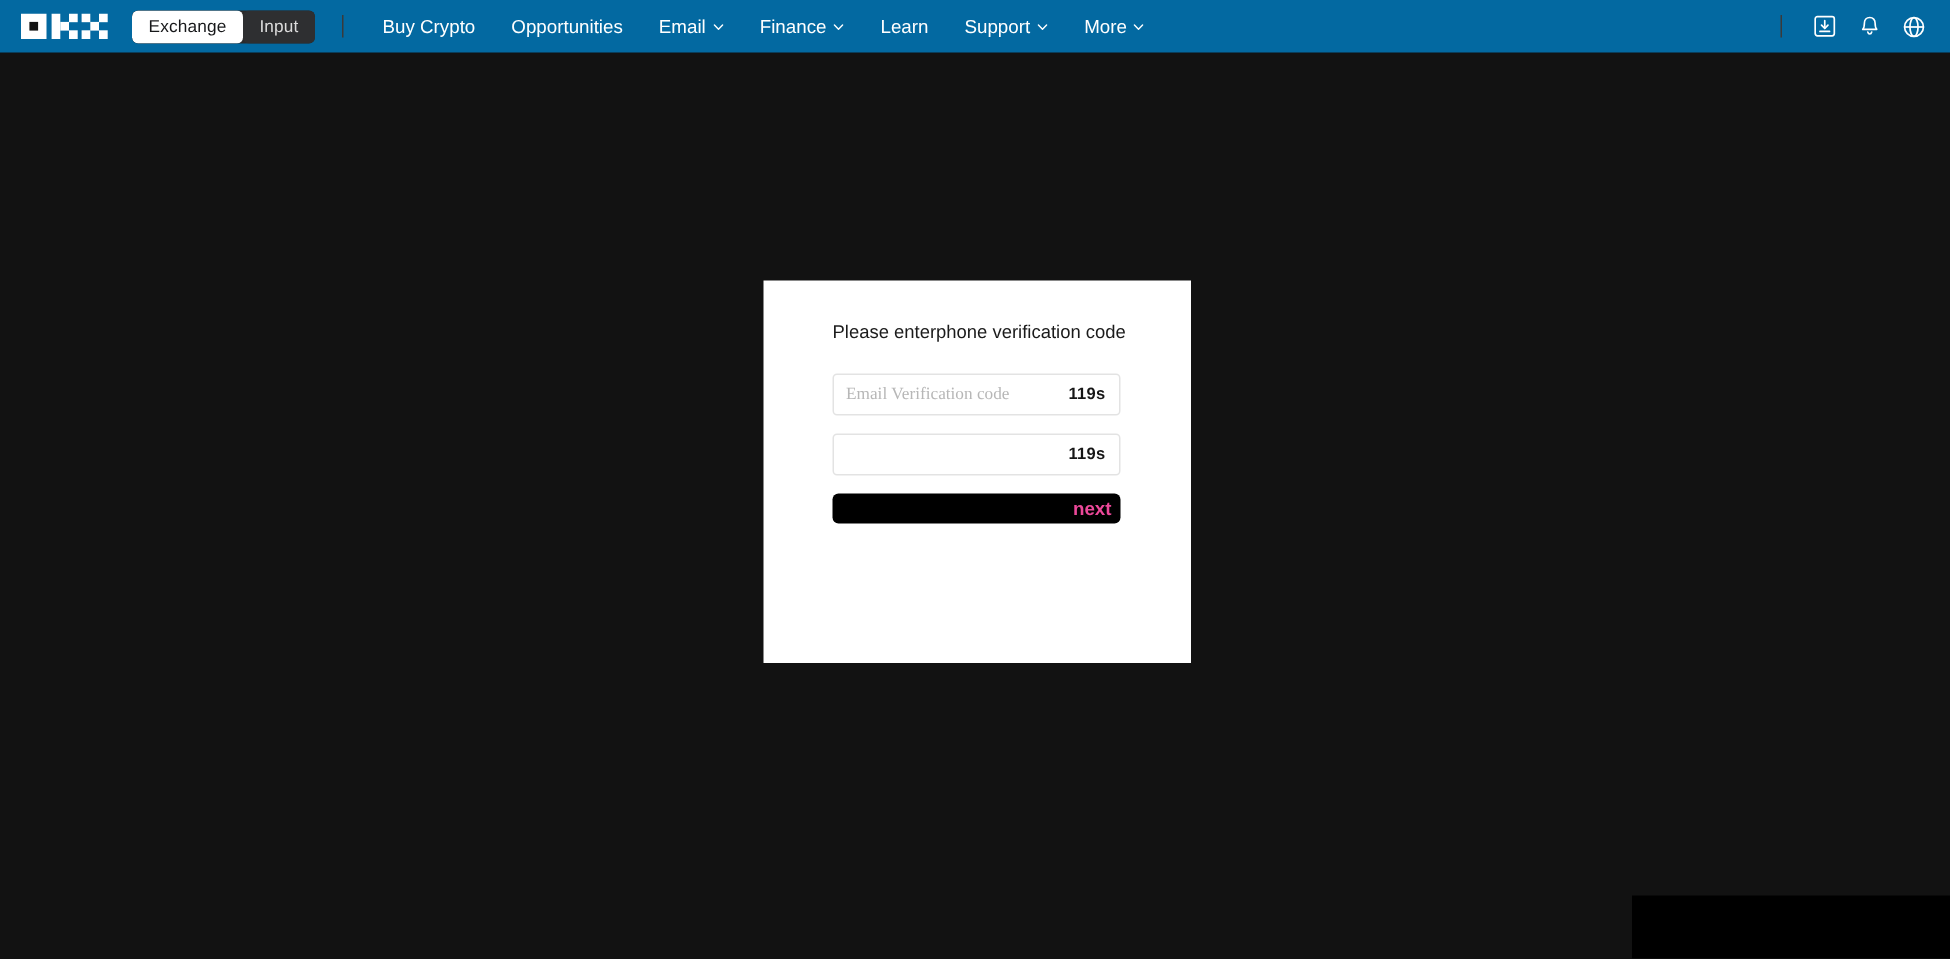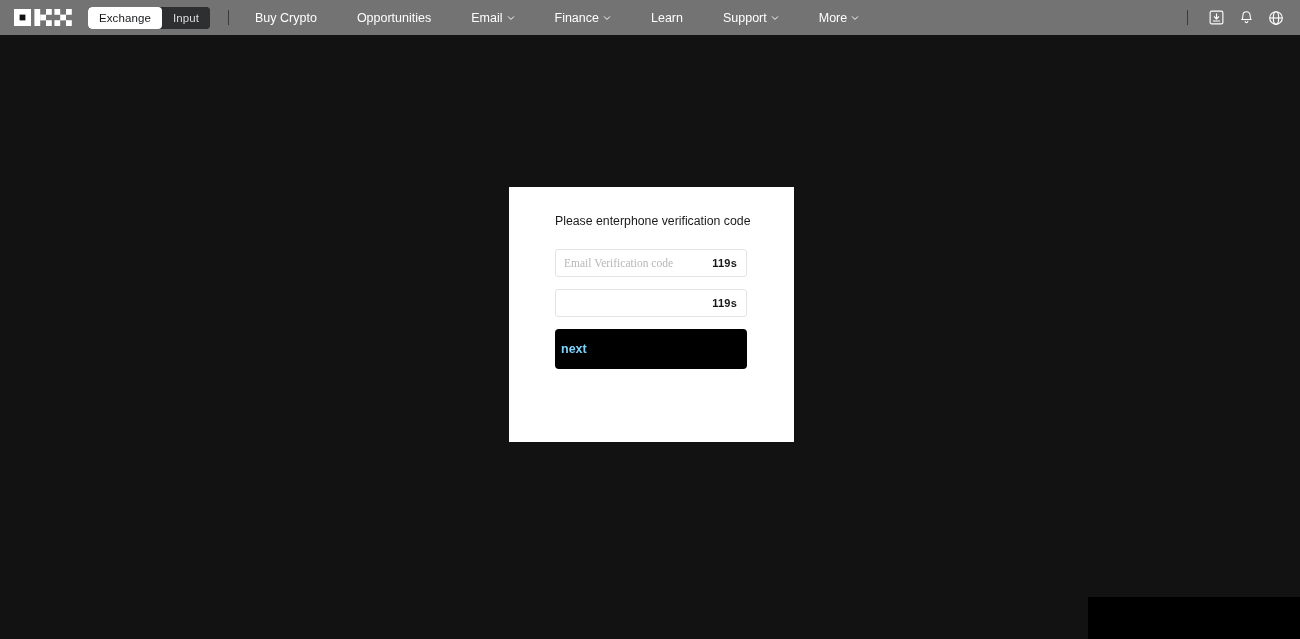--- a/index.html
+++ b/index.html
@@ -18,21 +18,21 @@
   }
 
   
   #app-root { position: relative; width: 1300px; height: 639px; background: #121212; }
 
   .header {
     position: absolute;
     top: 0; left: 0;
     width: 1300px;
     height: 35px;
-    background: #737373;
+    background: #0369a1;
     display: flex;
     align-items: center;
   }
 
   .logo {
     margin-left: 14px;
     width: 58px;
     height: 17px;
     display: block;
   }
@@ -65,21 +65,20 @@
     height: 15px;
     background: #3a3a3a;
     margin-left: 18px;
   }
 
   .nav {
     display: flex;
     align-items: center;
     margin-left: 14px;
     height: 35px;
-    gap: 16px;
   }
   .nav-item {
     display: flex;
     align-items: center;
     gap: 4px;
     color: #ffffff;
     font-size: 12.5px;
     padding: 0 12px;
     height: 35px;
     cursor: pointer;
@@ -167,33 +166,33 @@
     top: 50%;
     transform: translateY(-50%);
     font-size: 11px;
     font-weight: bold;
     color: #161616;
     letter-spacing: 0.2px;
   }
 
   .next-btn {
     width: 192px;
-    height: 40px;
+    height: 20px;
     background: #000000;
-    color: #7dd3fc;
+    color: #ec4899;
     border: 0;
     border-radius: 4px;
     font-family: "Liberation Sans", sans-serif;
     font-size: 12.5px;
     font-weight: bold;
     cursor: pointer;
     margin-top: 10px;
     display: flex;
     align-items: center;
-    justify-content: flex-start;
+    justify-content: flex-end;
   }
 
   
   .corner-panel {
     position: absolute;
     left: 1088px;
     top: 597px;
     width: 212px;
     height: 42px;
     background: #000000;

